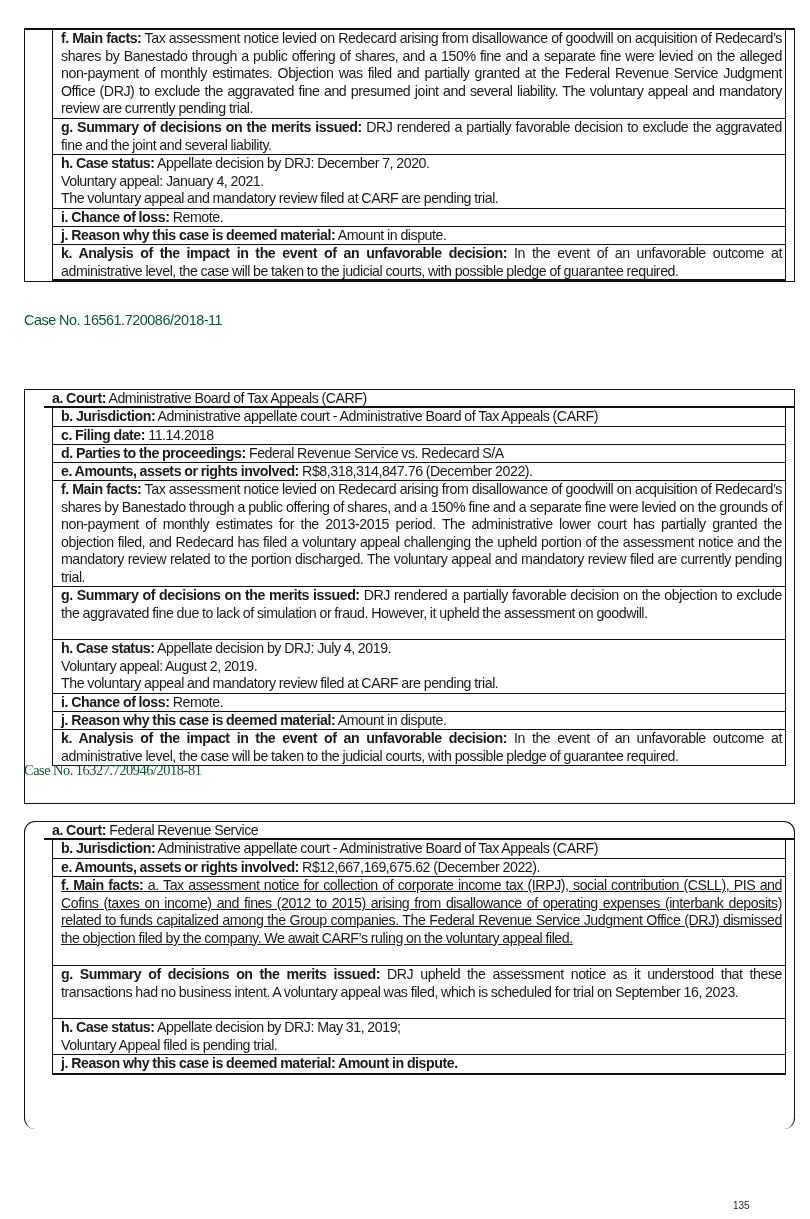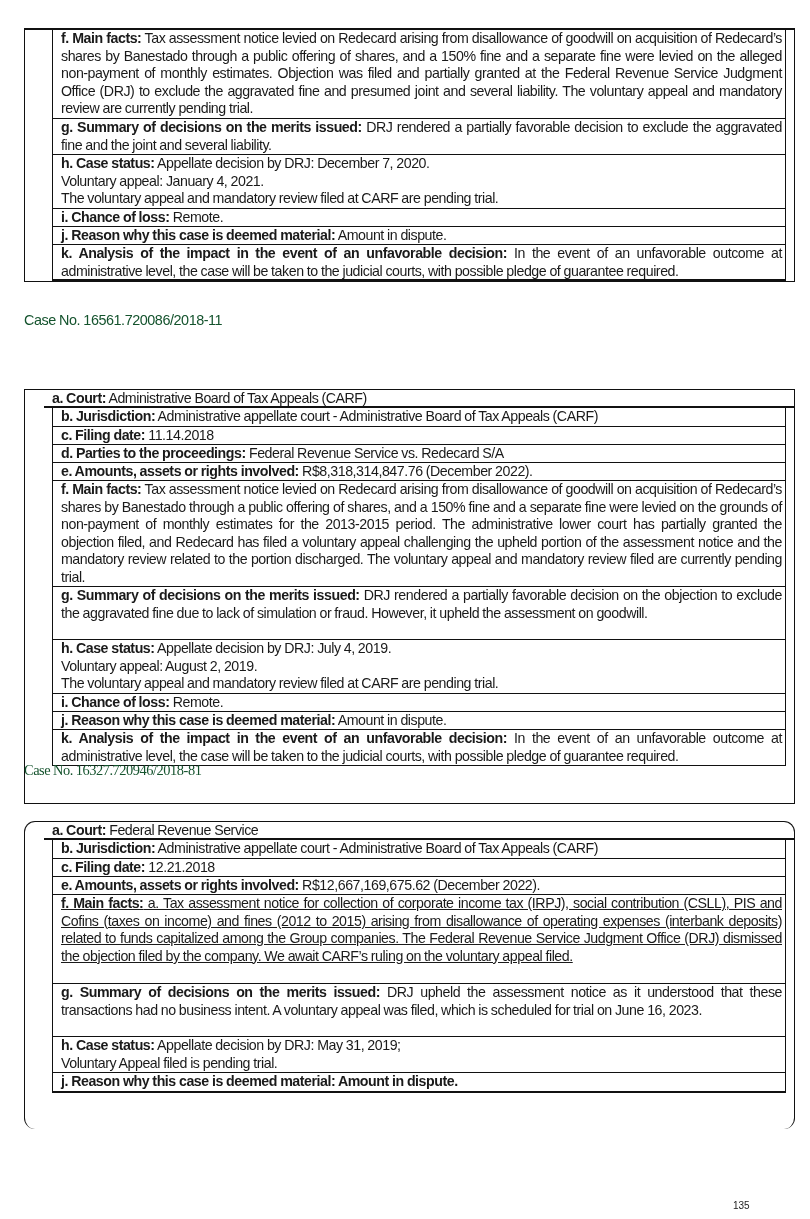--- a/index.html
+++ b/index.html
@@ -93,30 +93,27 @@
 <div class="case-no narrow" style="top:762px;font-family:Liberation Serif, serif;">Case No. 16327.720946/2018-81</div>
 <div class="block b3">
   <div class="head-row narrow thickline" style="height:16px;">
     <span class="lbl">a. Court:</span><span> Federal Revenue Service</span>
   </div>
   <div class="inner">
     <div class="row narrow nolast" style="height:18px;">
       <span class="lbl">b. Jurisdiction:</span><span> Administrative appellate court - Administrative Board of Tax Appeals (CARF)</span>
     </div>
     <div class="row narrow nolast" style="height:17px;">
-      <span class="lbl">c. Filing date:</span><span> 12.21.2018</span>
-    </div>
-    <div class="row narrow nolast" style="height:17px;">
       <span class="lbl">e. Amounts, assets or rights involved:</span><span> R$12,667,169,675.62 (December 2022).</span>
     </div>
     <div class="row narrow" style="height:88px;text-decoration:underline;">
       <span class="lbl">f. Main facts:</span><span> a. Tax assessment notice for collection of corporate income tax (IRPJ), social contribution (CSLL), PIS and Cofins (taxes on income) and fines (2012 to 2015) arising from disallowance of operating expenses (interbank deposits) related to funds capitalized among the Group companies. The Federal Revenue Service Judgment Office (DRJ) dismissed the objection filed by the company. We await CARF’s ruling on the voluntary appeal filed.</span>
     </div>
     <div class="row narrow" style="height:52px;">
-      <span class="lbl">g. Summary of decisions on the merits issued:</span><span> DRJ upheld the assessment notice as it understood that these transactions had no business intent. A voluntary appeal was filed, which is scheduled for trial on June 16, 2023.</span>
+      <span class="lbl">g. Summary of decisions on the merits issued:</span><span> DRJ upheld the assessment notice as it understood that these transactions had no business intent. A voluntary appeal was filed, which is scheduled for trial on September 16, 2023.</span>
     </div>
     <div class="row narrow nolast" style="height:35px;">
       <span class="lbl">h. Case status:</span><span> Appellate decision by DRJ: May 31, 2019;</span><br>
       <span>Voluntary Appeal filed is pending trial.</span>
     </div>
     <div class="row narrow nolast" style="height:18px; border-bottom:2px solid #111;">
       <span class="lbl">j. Reason why this case is deemed material: Amount in dispute.</span><span></span>
     </div>
   </div>
 </div>

